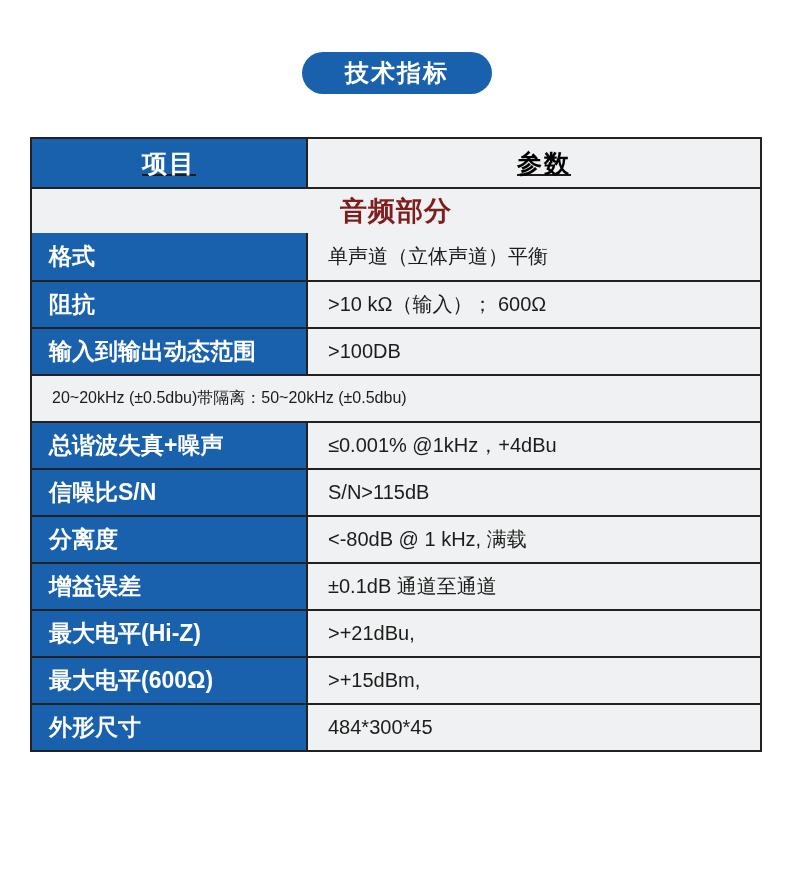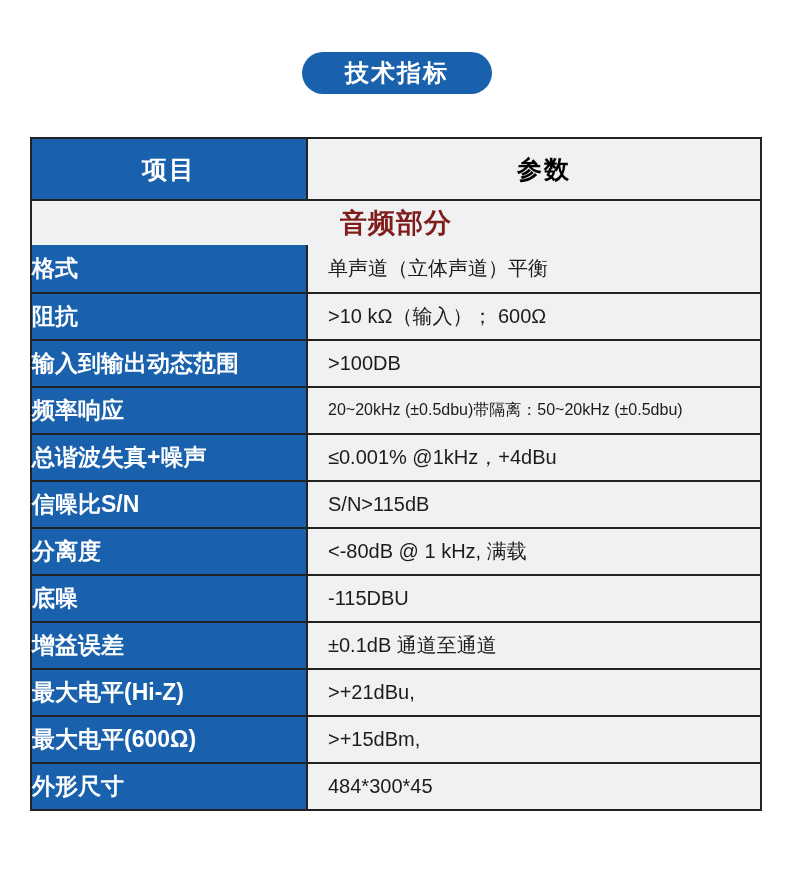--- a/index.html
+++ b/index.html
@@ -34,31 +34,31 @@
   .row{display:flex;align-items:stretch;border-top:2px solid var(--border);}
   .row:first-child{border-top:none;}
   .cell{display:flex;align-items:center;}
   .label-col{
     width:276px;flex:0 0 276px;
     background:var(--accent);
     border-right:2px solid var(--border);
   }
   .value-col{flex:1 1 auto;background:var(--cell-gray);}
   
-  .header-row{height:60px;}
+  .header-row{height:48px;text-decoration:underline;}
   .header-row .label-col{justify-content:center;}
   .header-row .label-col span{color:var(--text-white);font-size:25px;font-weight:bold;letter-spacing:2px;}
   .header-row .value-col{justify-content:center;}
   .header-row .value-col span{color:#000;font-size:25px;font-weight:bold;letter-spacing:2px;margin-left:20px;}
   
   .section-row{height:46px;background:var(--cell-gray);display:flex;align-items:center;justify-content:center;border-top:2px solid var(--border);}
   .section-row span{font-size:27px;font-weight:bold;color:#7f1d1d;letter-spacing:1px;}
   
   .data-row{height:47px;}
-  .data-row .label-col{}
+  .data-row .label-col{padding-left:17px;}
   .data-row .label-col span{color:var(--text-white);font-size:23px;font-weight:bold;}
   .data-row .value-col{padding-left:20px;}
   .data-row .value-col span{font-size:20px;font-weight:500;color:var(--text-dark);}
   .data-row .value-col.small span{font-size:16px;font-weight:400;}
 </style>
 </head>
 <body>
 
 <div class="badge">
   <span>技术指标</span>
@@ -95,23 +95,20 @@
       </div>
       <div class="row data-row">
         <div class="cell label-col">
           <span>输入到输出动态范围</span>
         </div>
         <div class="cell value-col">
           <span>&gt;100DB</span>
         </div>
       </div>
       <div class="row data-row">
-        <div class="cell label-col">
-          <span>频率响应</span>
-        </div>
         <div class="cell value-col small">
           <span>20~20kHz (±0.5dbu)带隔离：50~20kHz (±0.5dbu)</span>
         </div>
       </div>
       <div class="row data-row">
         <div class="cell label-col">
           <span>总谐波失真+噪声</span>
         </div>
         <div class="cell value-col">
           <span>≤0.001% @1kHz，+4dBu</span>
@@ -124,28 +121,20 @@
         <div class="cell value-col">
           <span>S/N&gt;115dB</span>
         </div>
       </div>
       <div class="row data-row">
         <div class="cell label-col">
           <span>分离度</span>
         </div>
         <div class="cell value-col">
           <span>&lt;-80dB @ 1 kHz, 满载</span>
-        </div>
-      </div>
-      <div class="row data-row">
-        <div class="cell label-col">
-          <span>底噪</span>
-        </div>
-        <div class="cell value-col">
-          <span>-115DBU</span>
         </div>
       </div>
       <div class="row data-row">
         <div class="cell label-col">
           <span>增益误差</span>
         </div>
         <div class="cell value-col">
           <span>±0.1dB 通道至通道</span>
         </div>
       </div>

